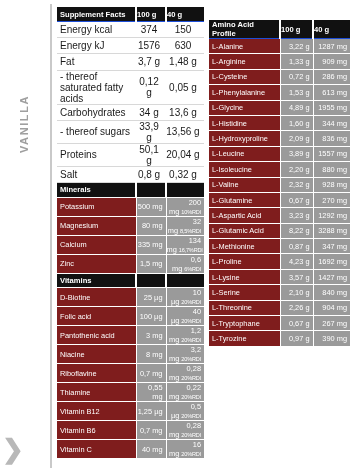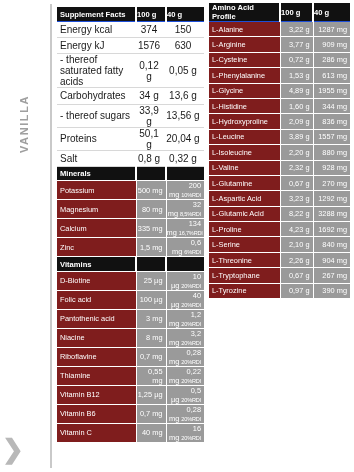--- a/index.html
+++ b/index.html
@@ -69,21 +69,21 @@
   }
 
   
   .tbl {
     position: absolute;
     border-collapse: collapse;
     table-layout: fixed;
     font-size: 7.2px;
   }
   #facts-table { left: 57px; top: 7px; width: 147px; }
-  #amino-table { left: 209px; top: 3px; width: 141px; }
+  #amino-table { left: 209px; top: 20px; width: 141px; }
 
   .tbl td, .tbl th {
     padding: 0;
     margin: 0;
     border: 0;
     height: 14.6px;
     vertical-align: middle;
     font-weight: normal;
   }
 
@@ -186,20 +186,25 @@
           <td class="c-name">Energy  kcal</td>
           <td class="c-v1">374</td>
           <td class="c-v2">150</td>
         </tr>
         <tr class="plain">
           <td class="c-name">Energy  kJ</td>
           <td class="c-v1">1576</td>
           <td class="c-v2">630</td>
         </tr>
         <tr class="plain">
+          <td class="c-name">Fat</td>
+          <td class="c-v1">3,7 g</td>
+          <td class="c-v2">1,48 g</td>
+        </tr>
+        <tr class="plain">
           <td class="c-name">- thereof saturated fatty acids</td>
           <td class="c-v1">0,12 g</td>
           <td class="c-v2">0,05 g</td>
         </tr>
         <tr class="plain">
           <td class="c-name">Carbohydrates</td>
           <td class="c-v1">34 g</td>
           <td class="c-v2">13,6 g</td>
         </tr>
         <tr class="plain">
@@ -307,21 +312,21 @@
           <td class="c-v1">100 g</td>
           <td class="c-v2">40 g</td>
         </tr>
         <tr class="data">
           <td class="c-name">L-Alanine</td>
           <td class="c-v1">3,22 g</td>
           <td class="c-v2">1287 mg</td>
         </tr>
         <tr class="data">
           <td class="c-name">L-Arginine</td>
-          <td class="c-v1">3,77 g</td>
+          <td class="c-v1">1,33 g</td>
           <td class="c-v2">909 mg</td>
         </tr>
         <tr class="data">
           <td class="c-name">L-Cysteine</td>
           <td class="c-v1">0,72 g</td>
           <td class="c-v2">286 mg</td>
         </tr>
         <tr class="data">
           <td class="c-name">L-Phenylalanine</td>
           <td class="c-v1">1,53 g</td>
@@ -366,25 +371,35 @@
           <td class="c-name">L-Aspartic Acid</td>
           <td class="c-v1">3,23 g</td>
           <td class="c-v2">1292 mg</td>
         </tr>
         <tr class="data">
           <td class="c-name">L-Glutamic Acid</td>
           <td class="c-v1">8,22 g</td>
           <td class="c-v2">3288 mg</td>
         </tr>
         <tr class="data">
+          <td class="c-name">L-Methionine</td>
+          <td class="c-v1">0,87 g</td>
+          <td class="c-v2">347 mg</td>
+        </tr>
+        <tr class="data">
           <td class="c-name">L-Proline</td>
           <td class="c-v1">4,23 g</td>
           <td class="c-v2">1692 mg</td>
         </tr>
         <tr class="data">
+          <td class="c-name">L-Lysine</td>
+          <td class="c-v1">3,57  g</td>
+          <td class="c-v2">1427 mg</td>
+        </tr>
+        <tr class="data">
           <td class="c-name">L-Serine</td>
           <td class="c-v1">2,10  g</td>
           <td class="c-v2">840 mg</td>
         </tr>
         <tr class="data">
           <td class="c-name">L-Threonine</td>
           <td class="c-v1">2,26  g</td>
           <td class="c-v2">904 mg</td>
         </tr>
         <tr class="data">

